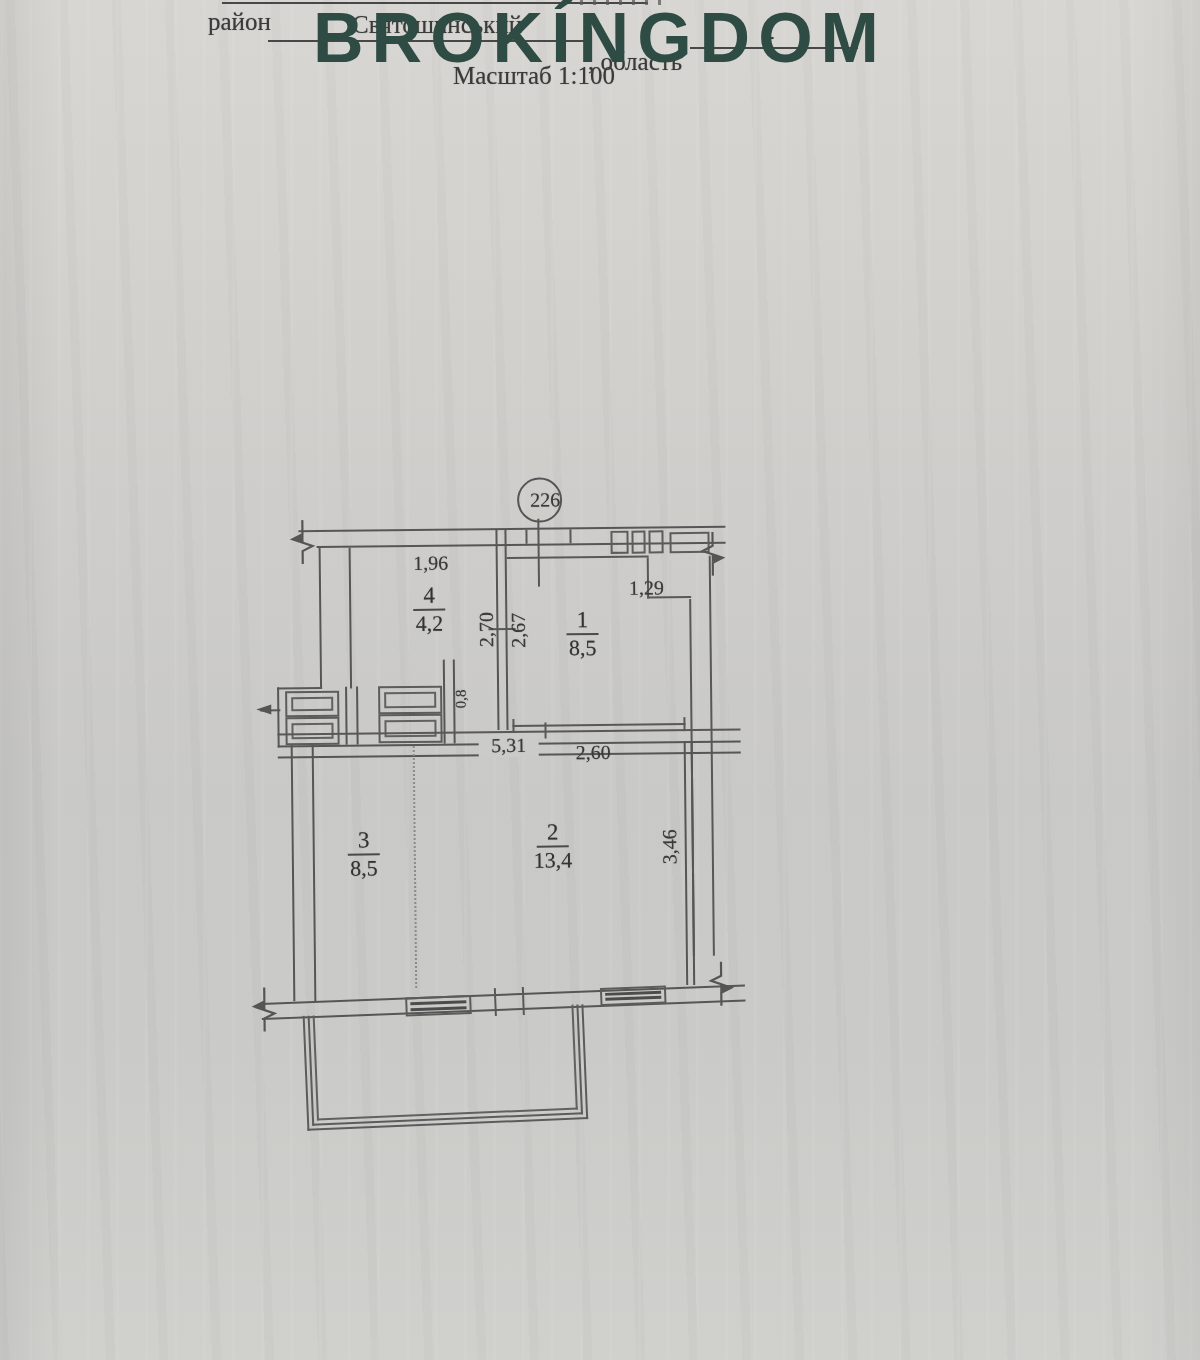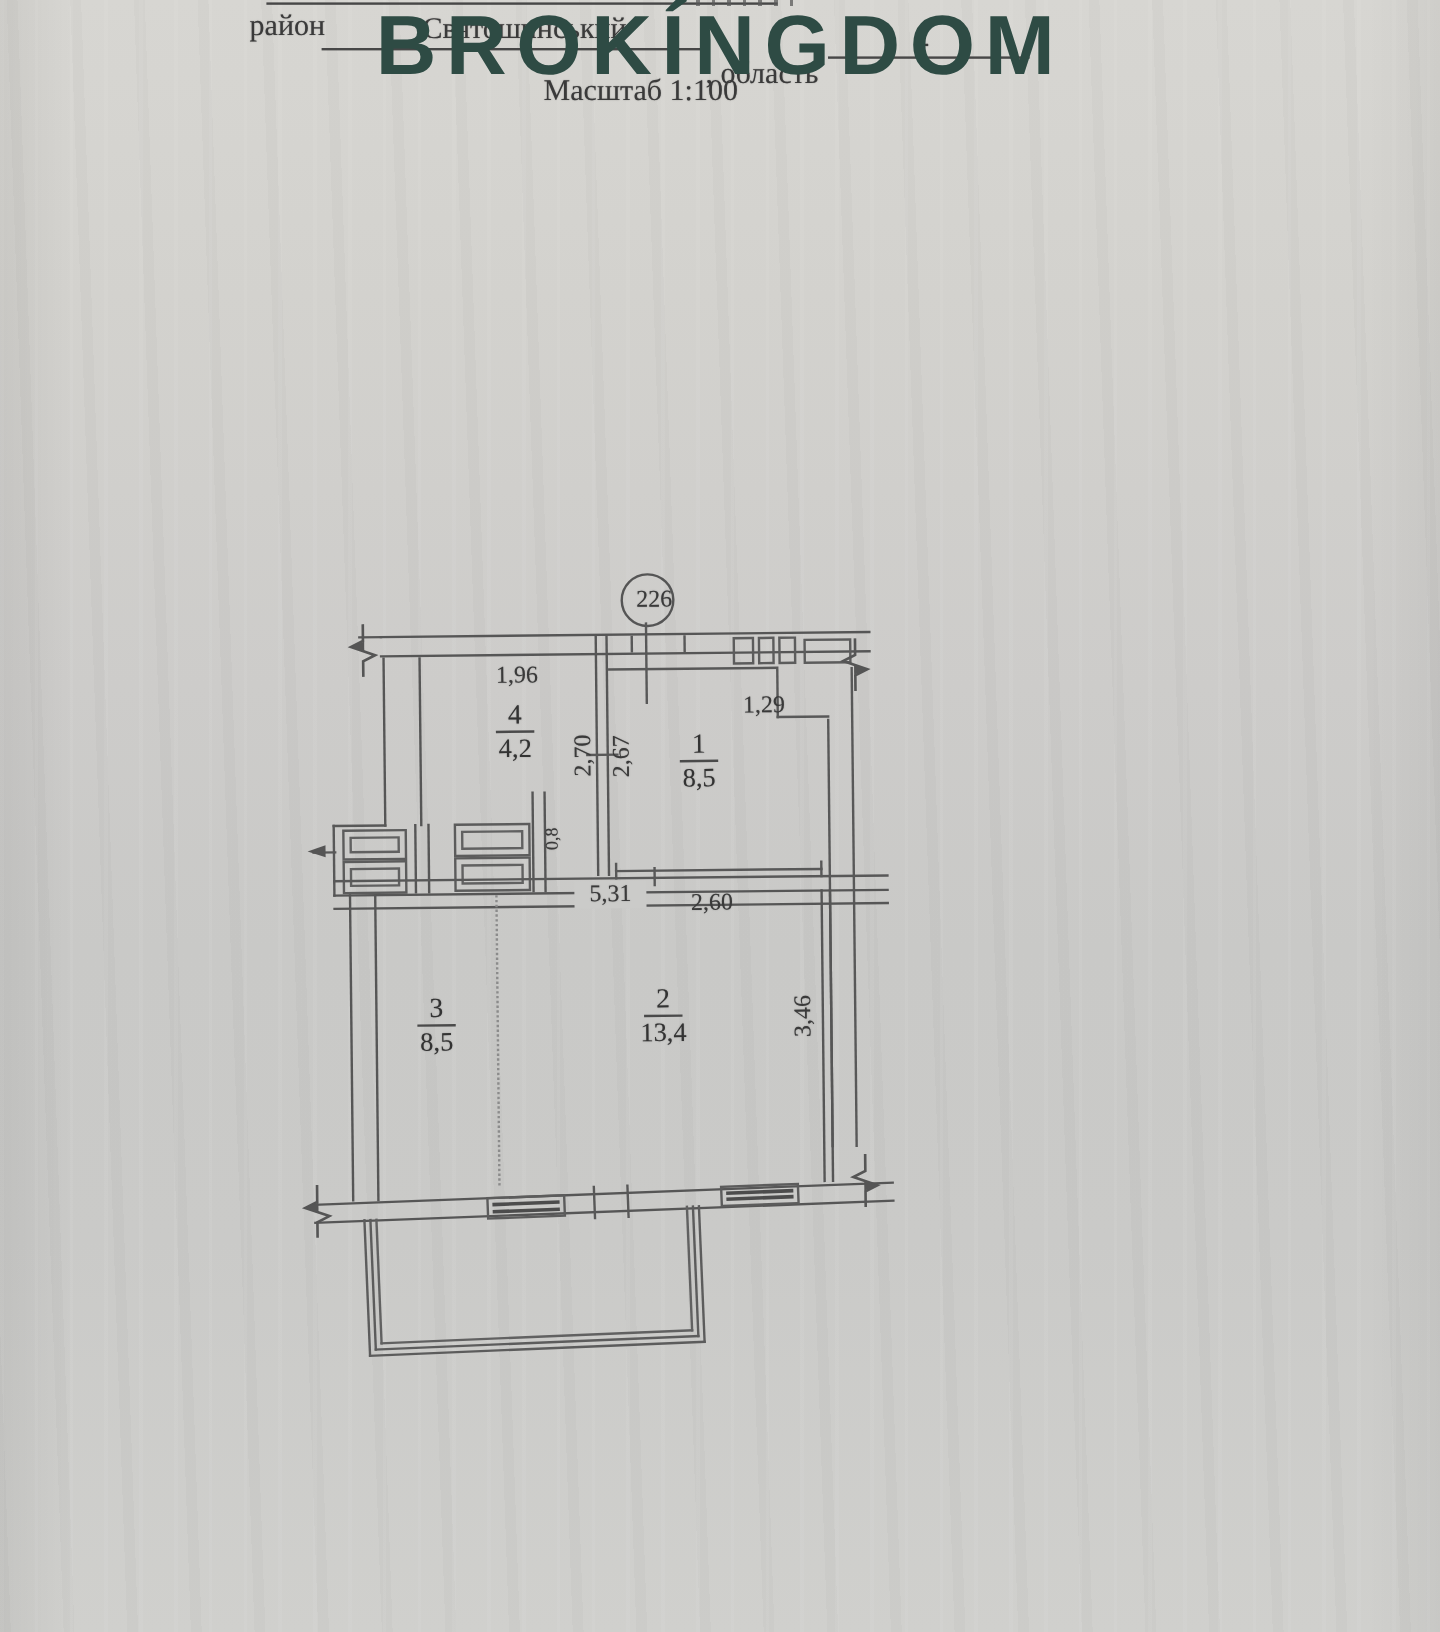--- a/index.html
+++ b/index.html
@@ -150,21 +150,21 @@
     <svg class="zig" style="left:248px;top:983px;" width="26" height="46" viewBox="0 0 26 44">
         <path d="M13 0 V14 L3 19 L23 26 L13 31 V44" fill="none" stroke="#555" stroke-width="2.2"></path>
         <path d="M3 19 L14 14.5 V23.5 Z" fill="#555"></path>
       </svg>
     <svg class="zig" style="left:705px;top:962px;" width="26" height="46" viewBox="0 0 26 44">
         <path d="M13 0 V14 L3 19 L23 26 L13 31 V44" fill="none" stroke="#555" stroke-width="2.2"></path>
         <path d="M23 26 L12 21.5 V30.5 Z" fill="#555"></path>
       </svg>
 
     <span class="t dim" style="left:403px;top:550px;width:58px;">1,96</span>
-    <span class="t dim" style="left:610px;top:577px;width:55px;">1,29</span>
+    <span class="t dim" style="left:610px;top:577px;width:55px;text-align:right;">1,29</span>
     <span class="t dim vert" style="left:462px;top:617px;width:50px;">2,70</span>
     <span class="t dim vert" style="left:494px;top:618px;width:50px;">2,67</span>
     <span class="t vert" style="left:441px;top:689px;width:40px;font-size:15px;">0,8</span>
     <span class="t dim" style="left:565px;top:701px;width:55px;margin-top:40px;">2,60</span>
     <span class="t dim dlabel-bg" style="left:478px;top:733px;width:52px;">5,31</span>
     <span class="t dim vert" style="left:643px;top:836px;width:50px;">3,46</span>
 
     <div class="room" style="left:396px;top:582px;width:68px;">
       <span class="rn">4</span><br>
       <span class="ra">4,2</span>

